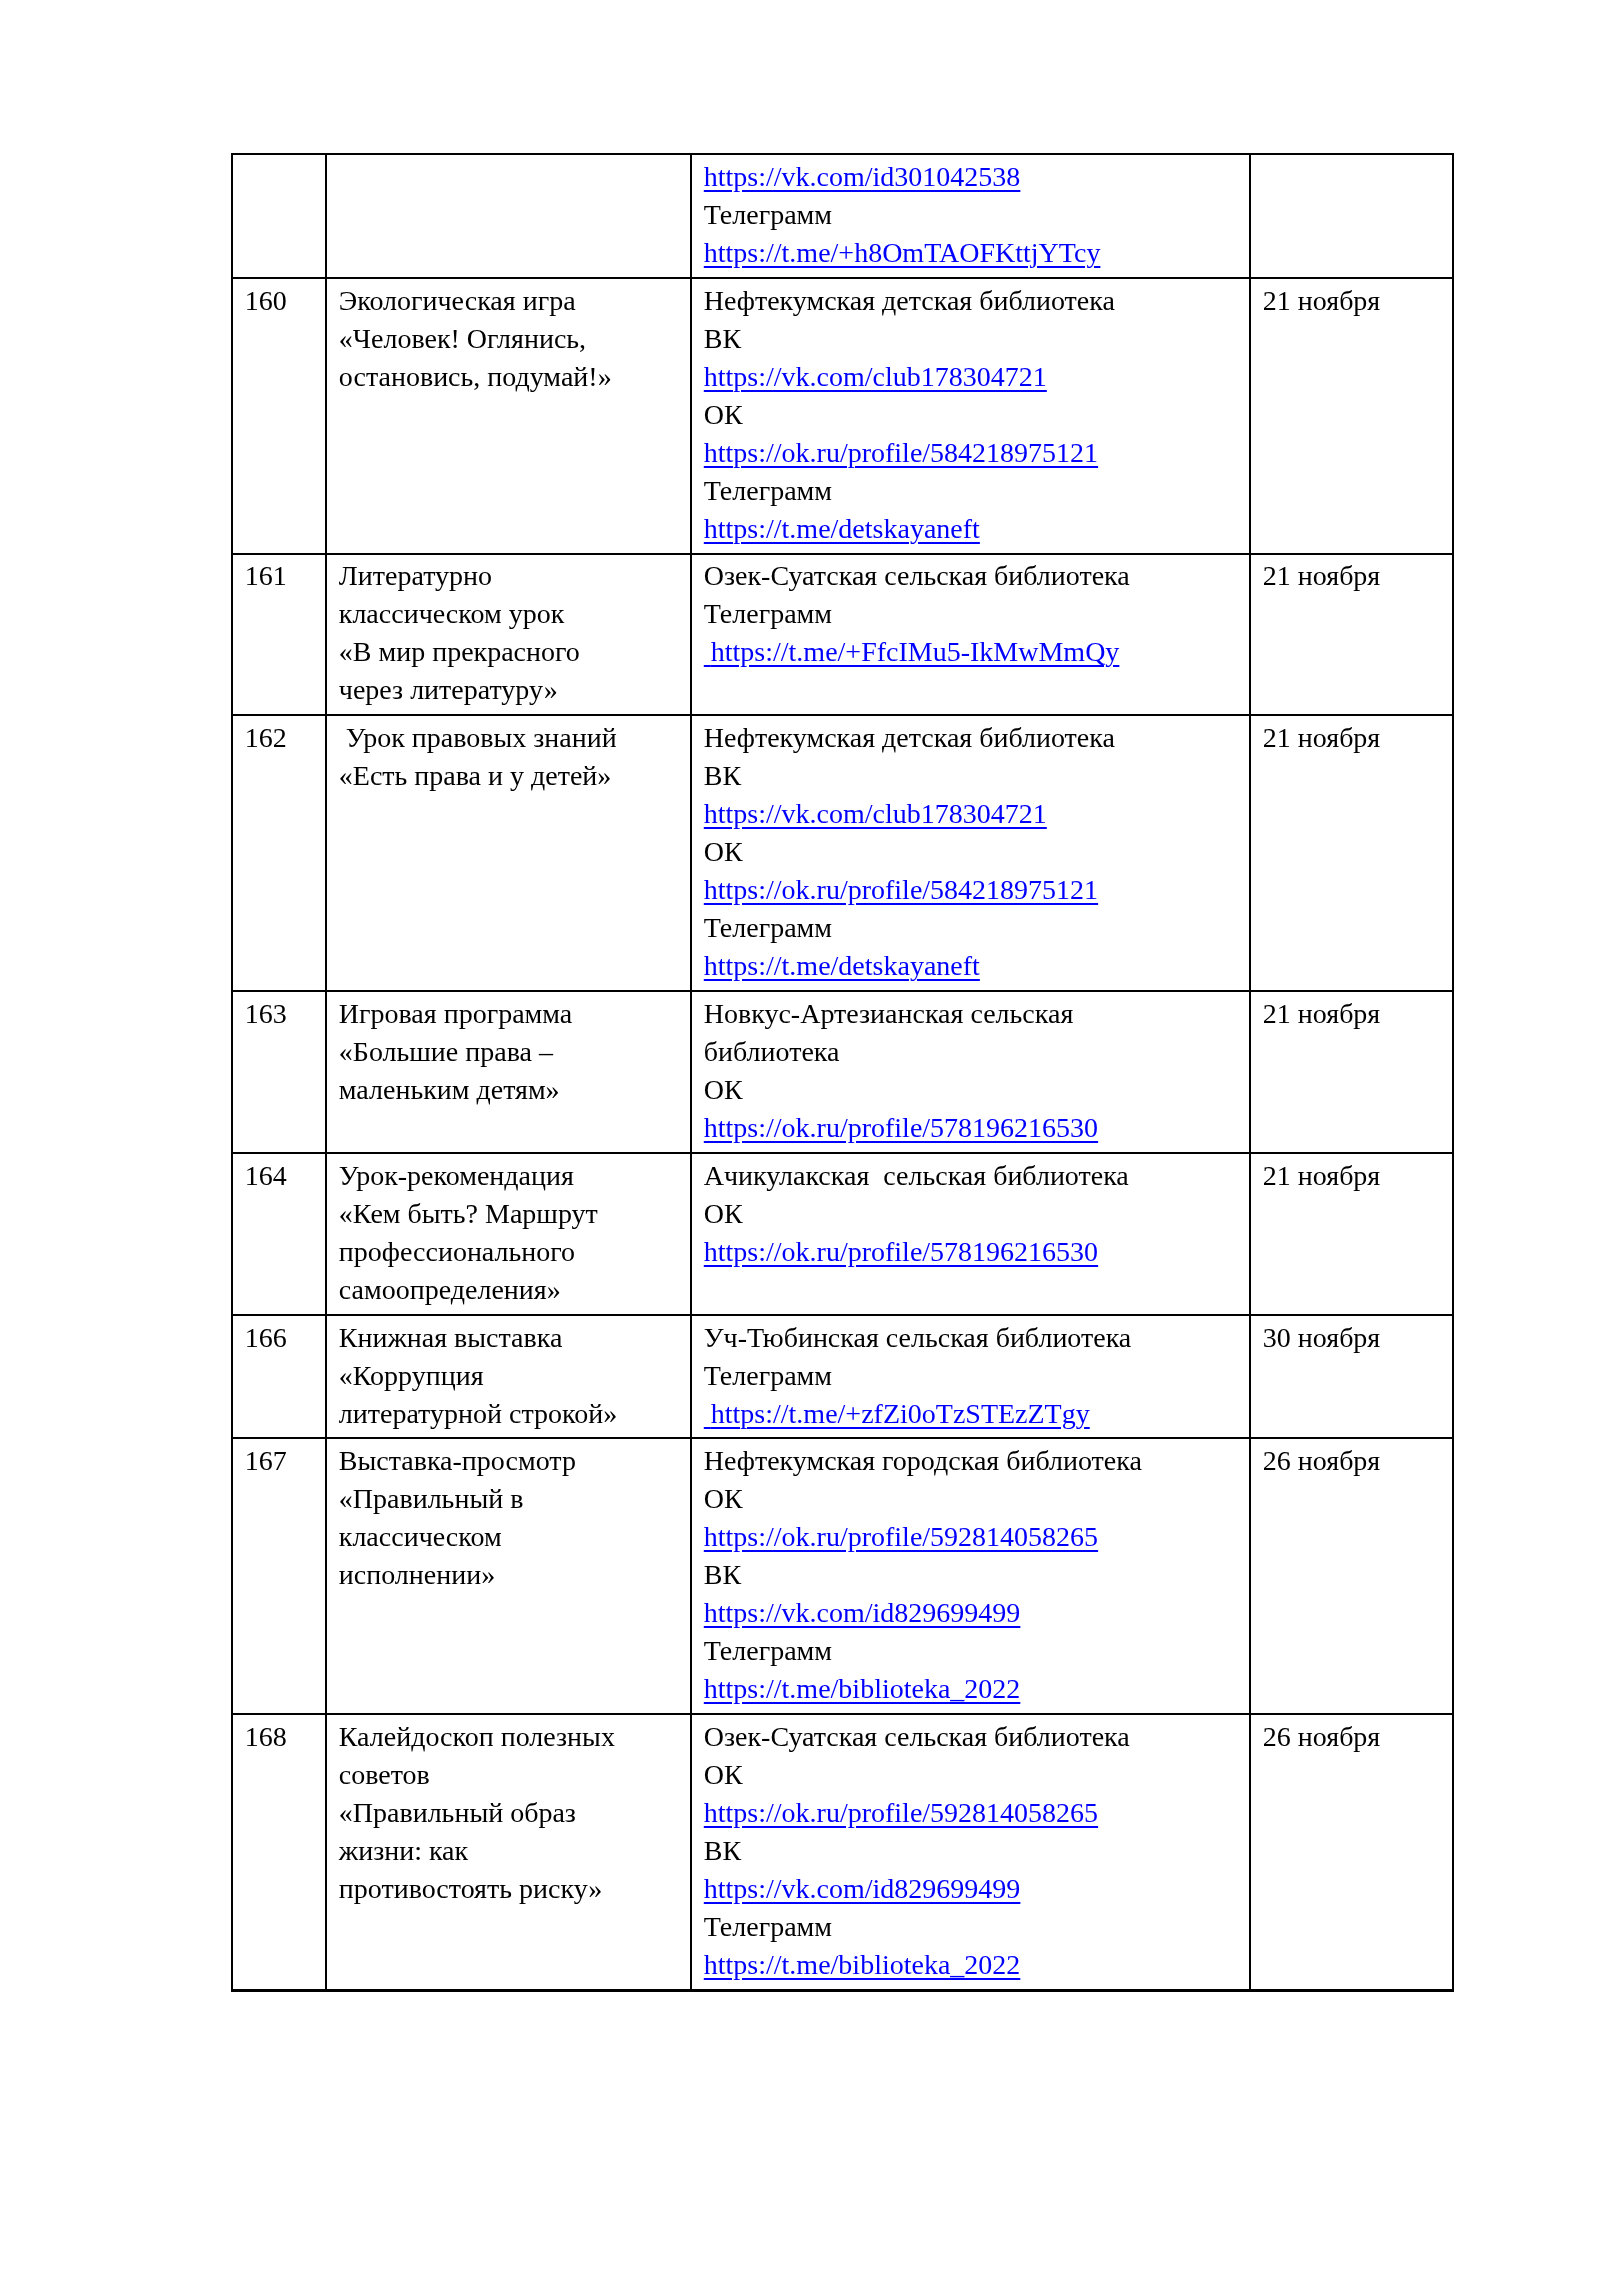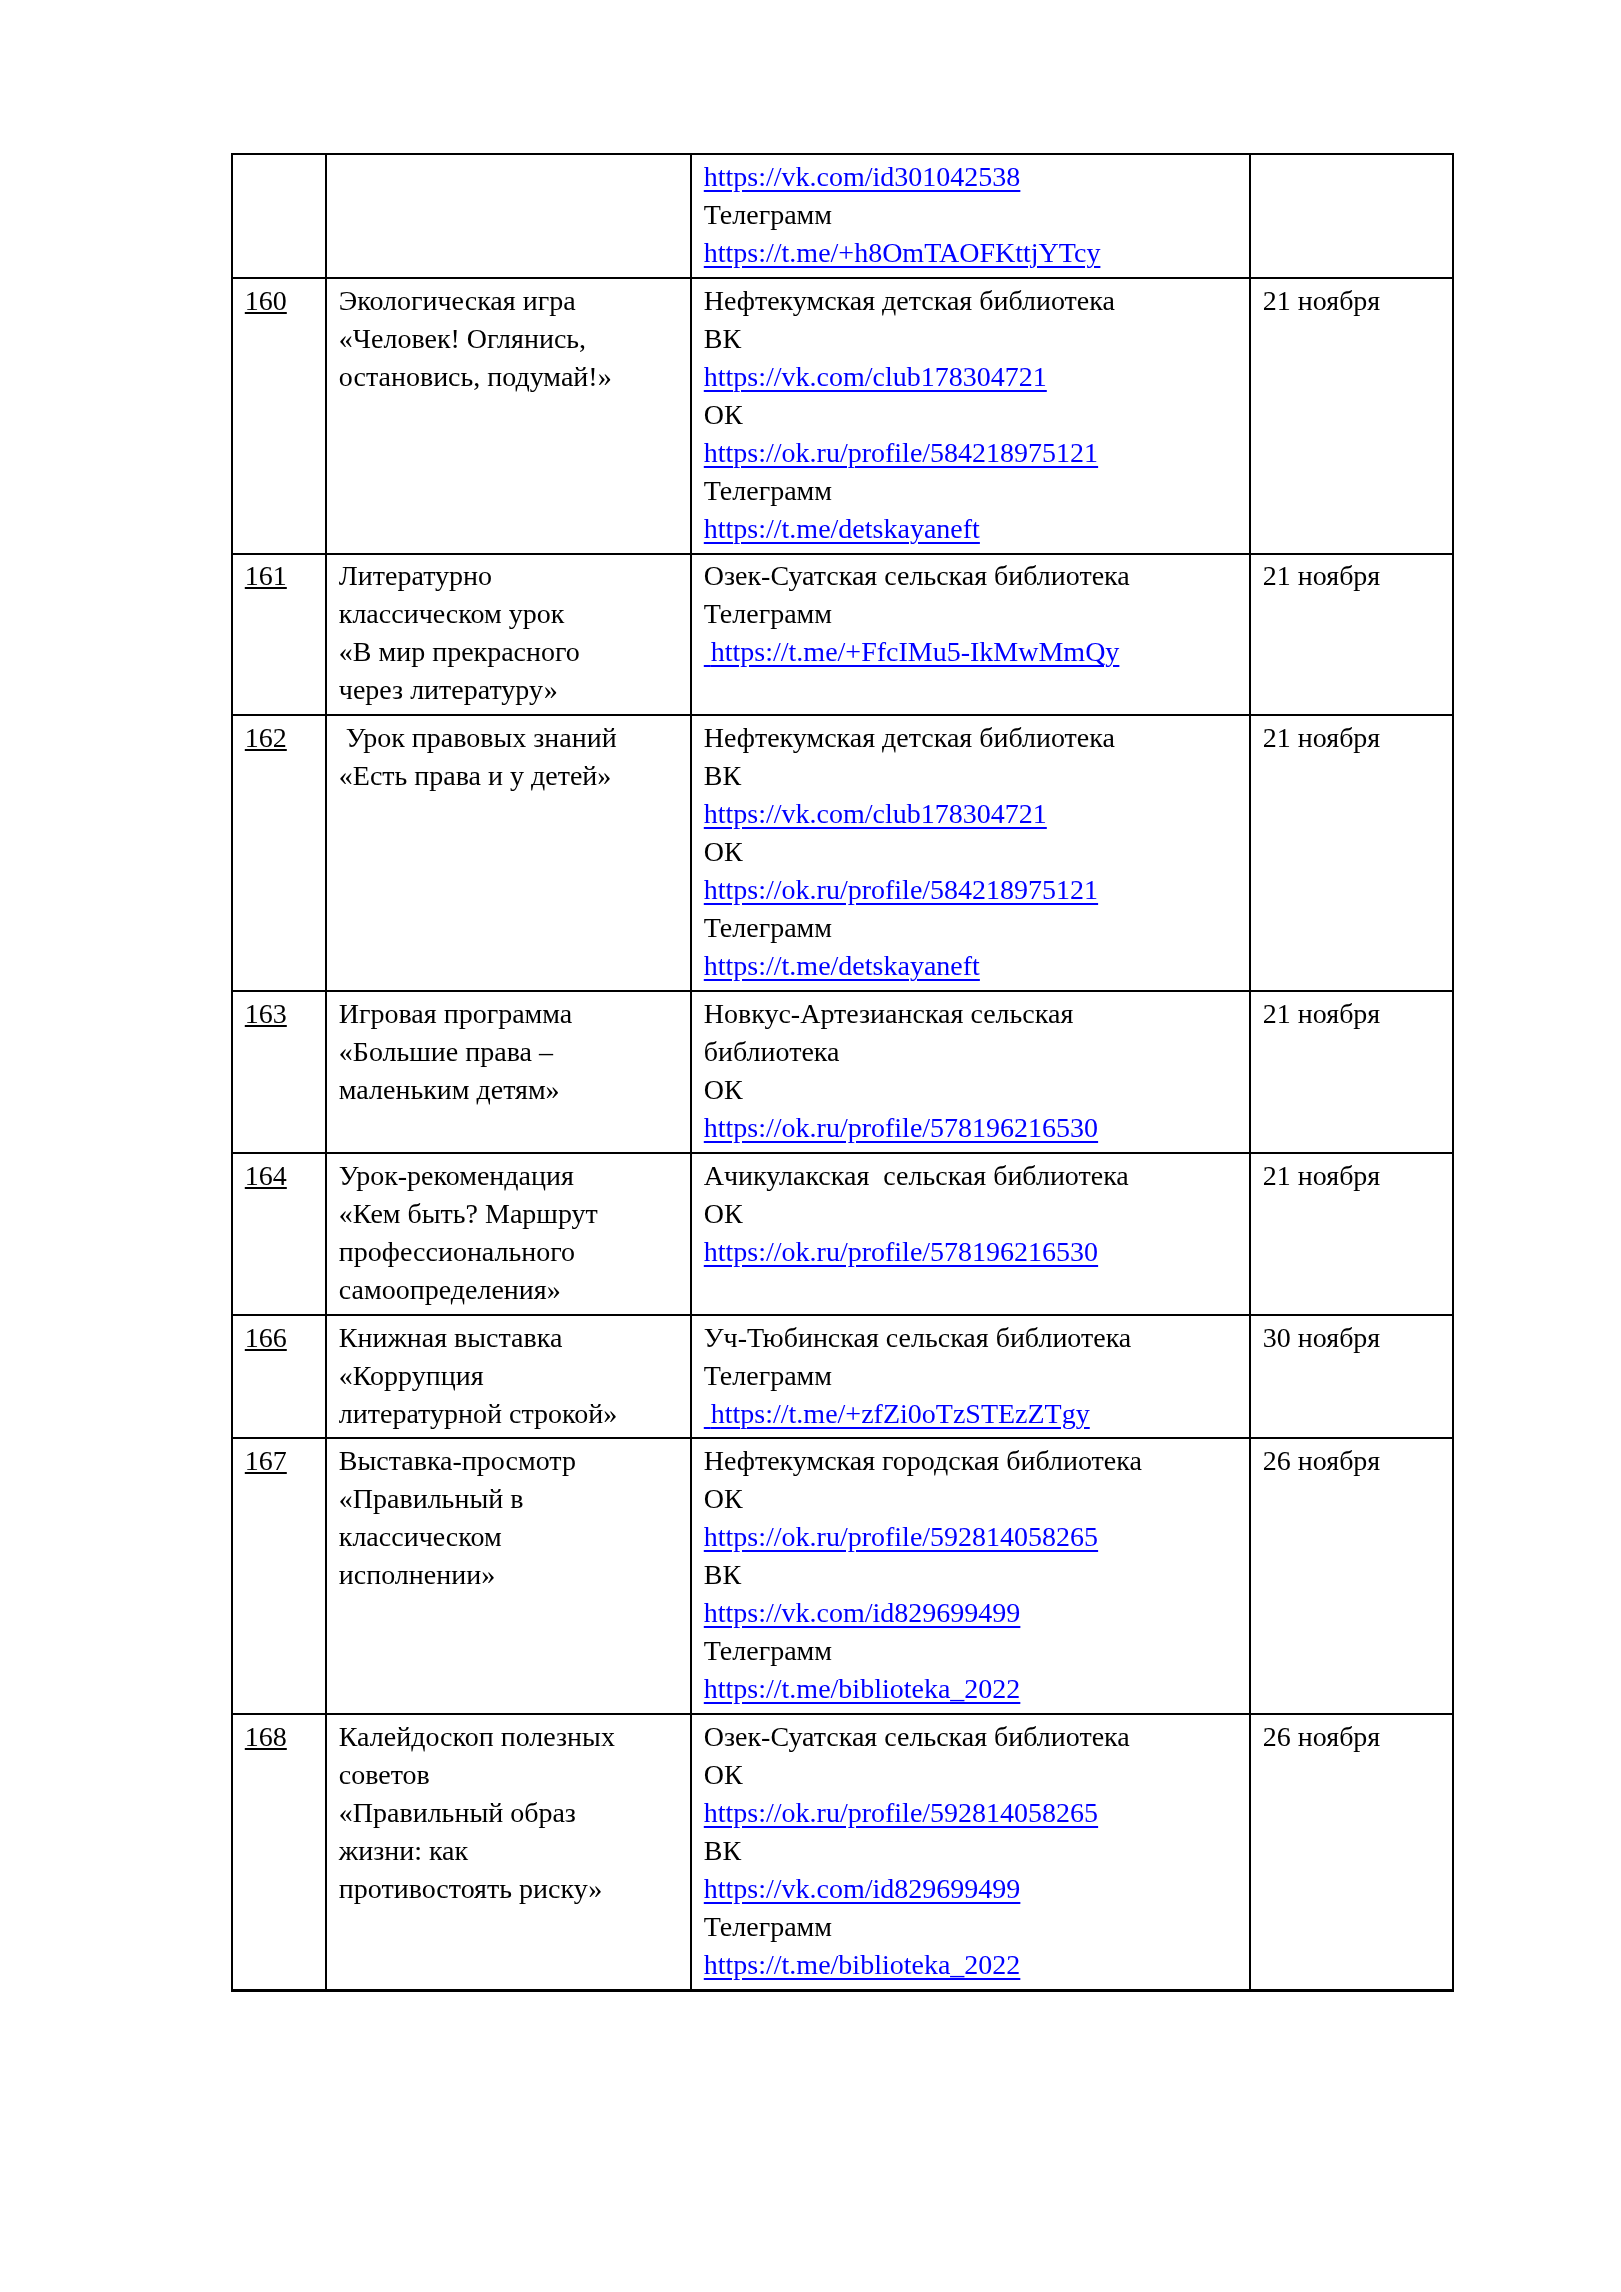--- a/index.html
+++ b/index.html
@@ -23,21 +23,21 @@
     table-layout: fixed;
   }
   table.events td {
     border: 2.9px solid #000000;
     vertical-align: top;
     font-size: 28px;
     line-height: 38px;
     padding: 2.9px 5.9px 4.9px 11.8px;
   }
   table.events tr:last-child td { border-bottom-width: 3.9px; }
-  td.c-num  { padding-left: 13.7px; text-decoration: underline; }
+  td.c-num  { padding-left: 13.7px; }
   td.c-name { padding-left: 14.7px; }
   td.c-info { padding-left: 9.8px; }
   td.c-date { padding-left: 19.6px; }
   .line { white-space: pre-wrap; word-break: break-word; min-height: 38px; }
   a.social-link {
     color: var(--link-color, #0000ff);
     text-decoration: underline;
     text-decoration-thickness: 2px;
     text-underline-offset: 3.9px;
     cursor: pointer;

